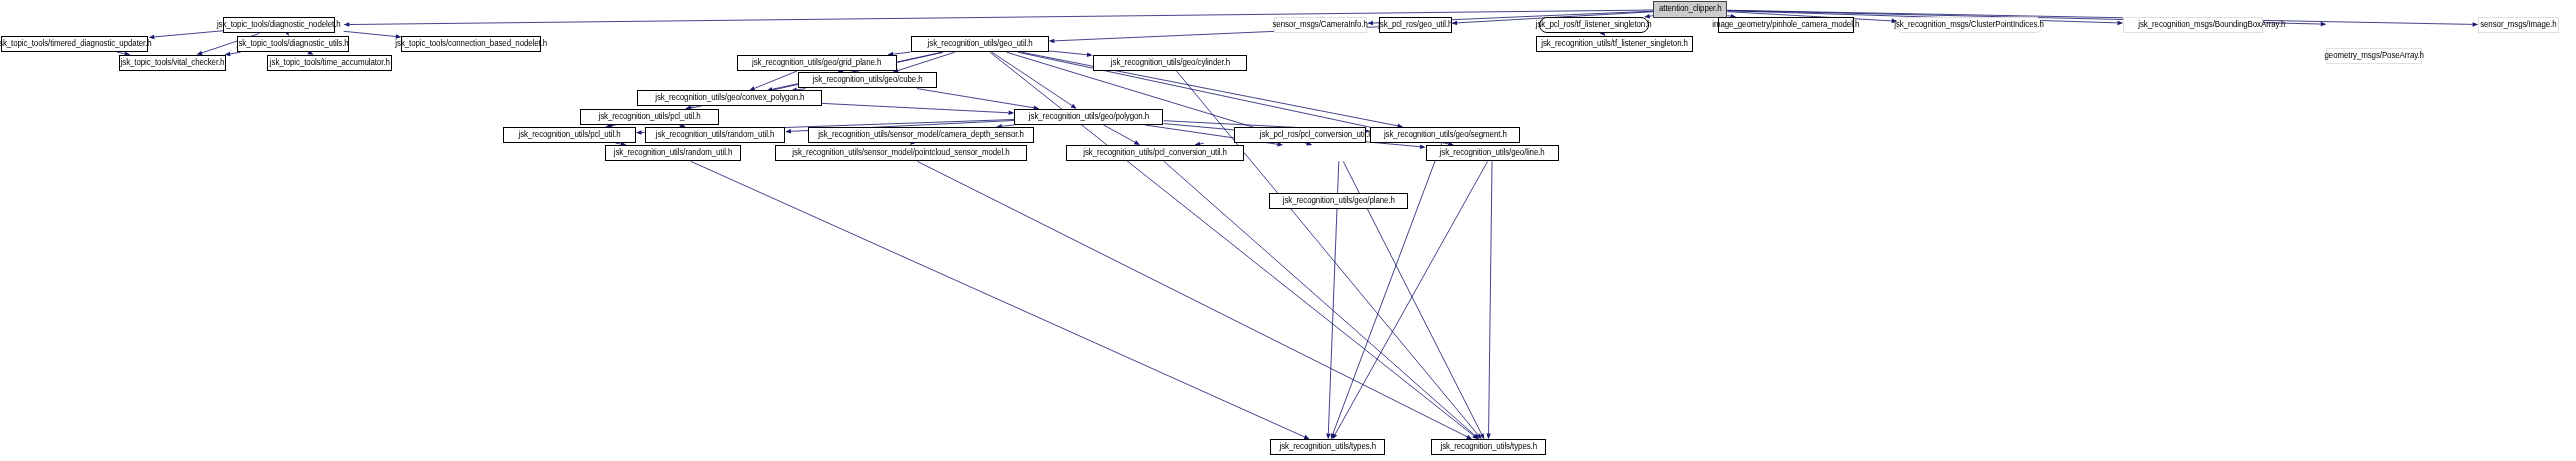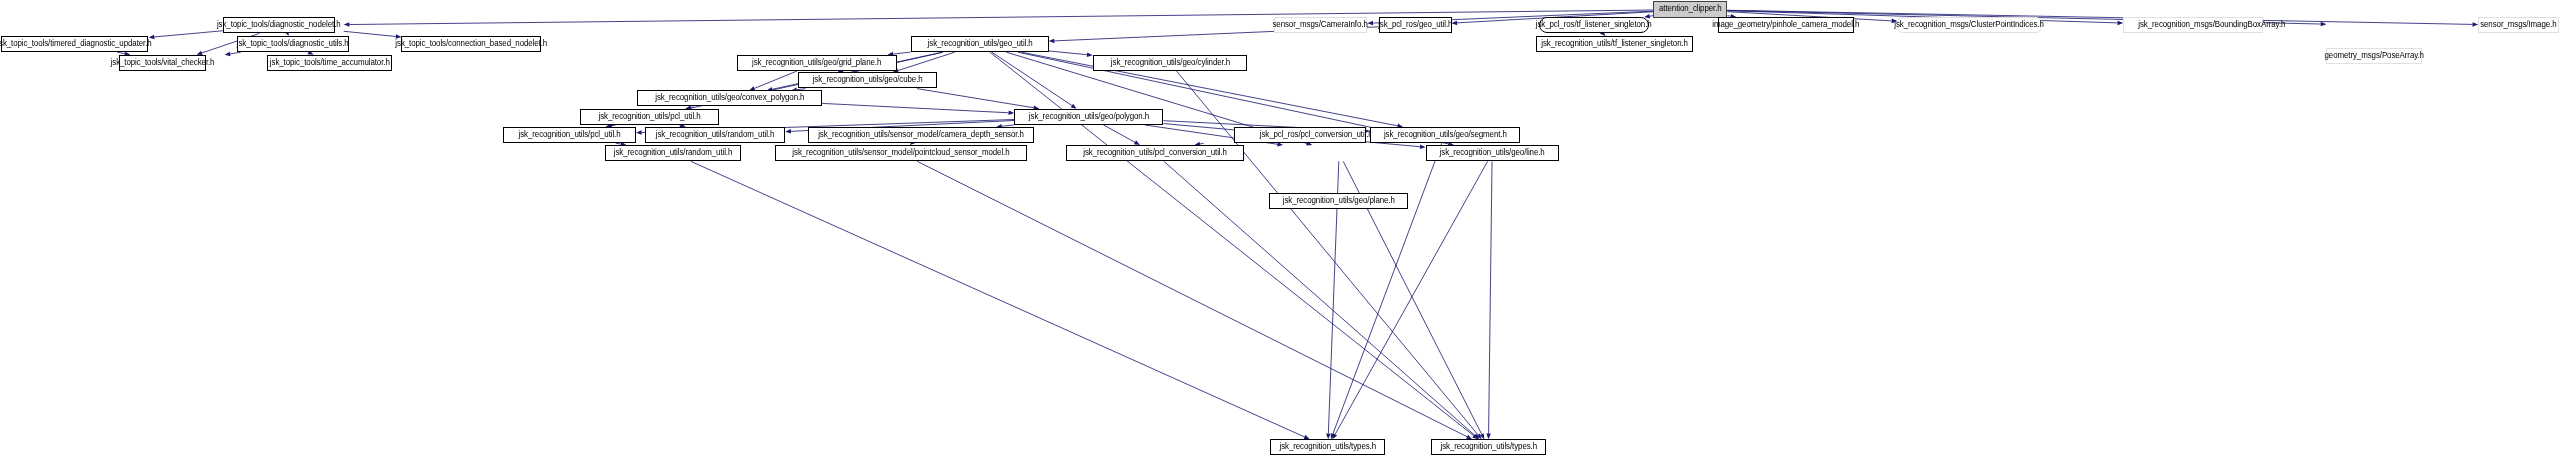--- a/index.html
+++ b/index.html
@@ -208,21 +208,21 @@
     </div>
     <div class="node" style="left: 401px; top: 36px; width: 140px;">
       <span class="label">jsk_topic_tools/connection_based_nodelet.h</span>
     </div>
     <div class="node" style="left: 911px; top: 36px; width: 138px;">
       <span class="label">jsk_recognition_utils/geo_util.h</span>
     </div>
     <div class="node" style="left: 1536px; top: 36px; width: 157px;">
       <span class="label">jsk_recognition_utils/tf_listener_singleton.h</span>
     </div>
-    <div class="node" style="left: 119px; top: 55px; width: 87px;">
+    <div class="node" style="left: 119px; top: 55px; width: 107px;">
       <span class="label">jsk_topic_tools/vital_checker.h</span>
     </div>
     <div class="node" style="left: 267px; top: 55px; width: 125px;">
       <span class="label">jsk_topic_tools/time_accumulator.h</span>
     </div>
     <div class="node" style="left: 737px; top: 55px; width: 160px;">
       <span class="label">jsk_recognition_utils/geo/grid_plane.h</span>
     </div>
     <div class="node" style="left: 1093px; top: 55px; width: 154px;">
       <span class="label">jsk_recognition_utils/geo/cylinder.h</span>

